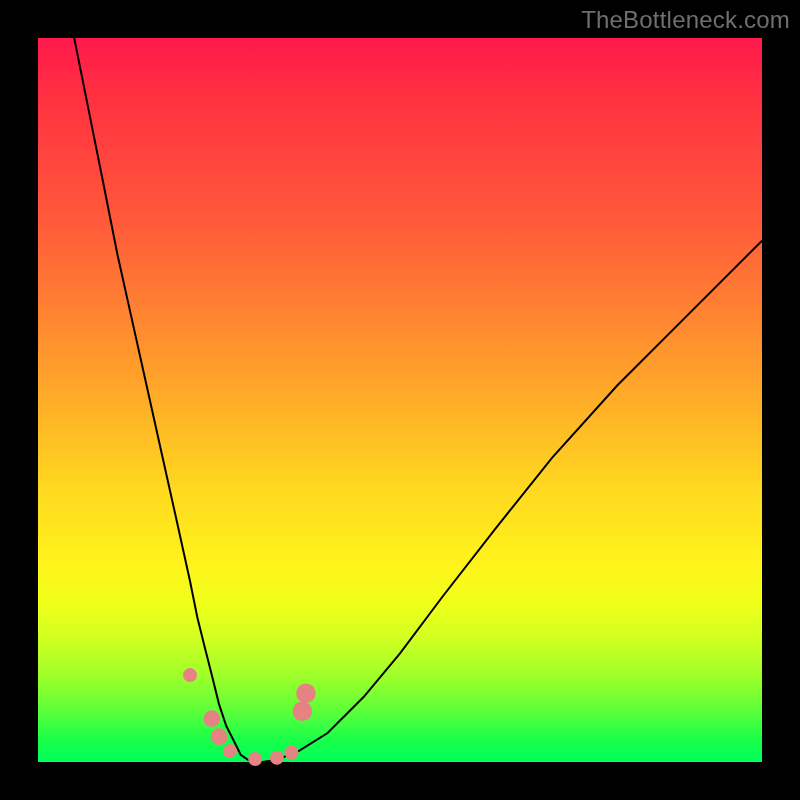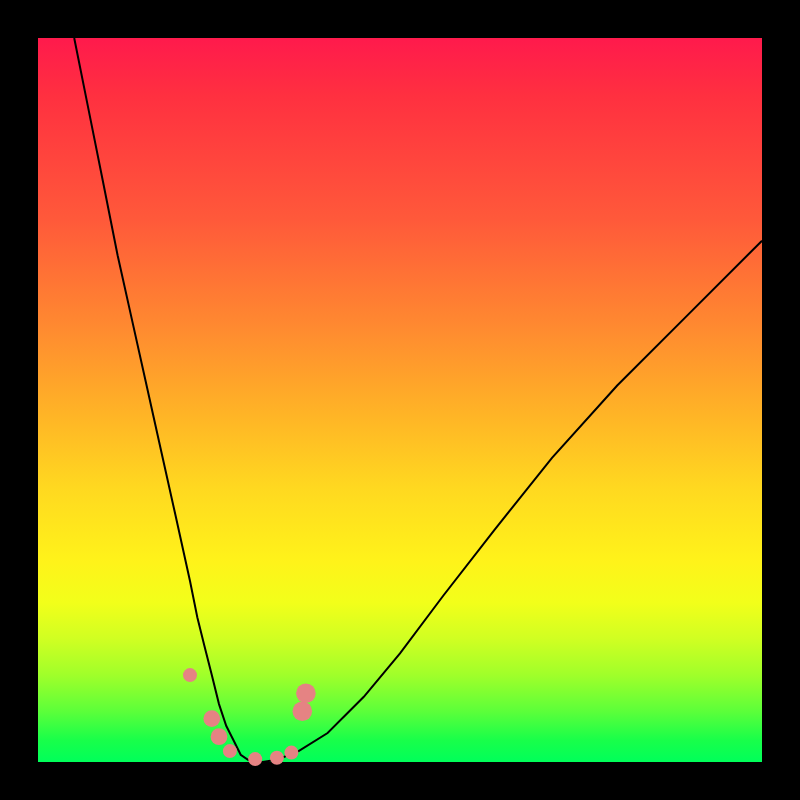--- a/index.html
+++ b/index.html
@@ -59,20 +59,21 @@
     top: 0;
     width: 724px;
     height: 724px;
     overflow: visible;
   }
 </style>
 </head>
 <body>
 
 <div class="frame">
+  <div class="watermark">TheBottleneck.com</div>
 
   <div class="plot-area">
     <svg class="curve" viewBox="0 0 724 724" preserveAspectRatio="none">
       <path id="curve-path" fill="none" stroke="#000000" stroke-width="2" d="M36.2 0.0 L50.7 72.4 L65.2 144.8 L79.6 217.2 L94.1 282.4 L108.6 347.5 L123.1 412.7 L137.6 477.8 L152.0 543.0 L159.3 579.2 L166.5 608.2 L173.8 637.1 L181.0 666.1 L188.2 687.8 L195.5 702.3 L202.7 716.8 L210.0 721.8 L224.4 724.0 L238.9 721.8 L260.6 713.1 L289.6 695.0 L325.8 658.8 L362.0 615.4 L405.4 557.5 L456.1 492.3 L514.0 419.9 L579.2 347.5 L651.6 275.1 L724.0 202.7"></path>
       <g id="markers-group">
           <circle cx="152.0" cy="637.1" r="7.0" fill="#e58383"></circle>
           <circle cx="173.8" cy="680.6" r="8.4" fill="#e58383"></circle>
           <circle cx="181.0" cy="698.7" r="8.4" fill="#e58383"></circle>
           <circle cx="191.9" cy="713.1" r="7.0" fill="#e58383"></circle>
           <circle cx="217.2" cy="721.1" r="7.0" fill="#e58383"></circle>

